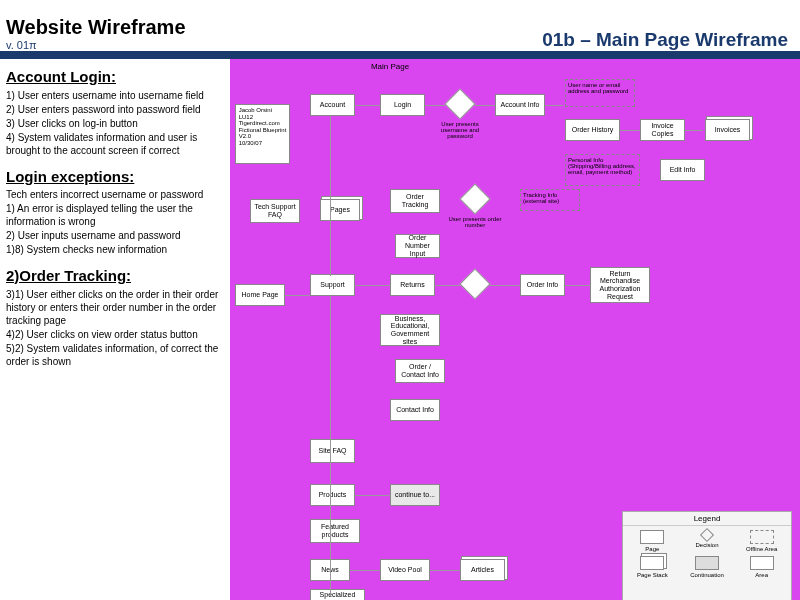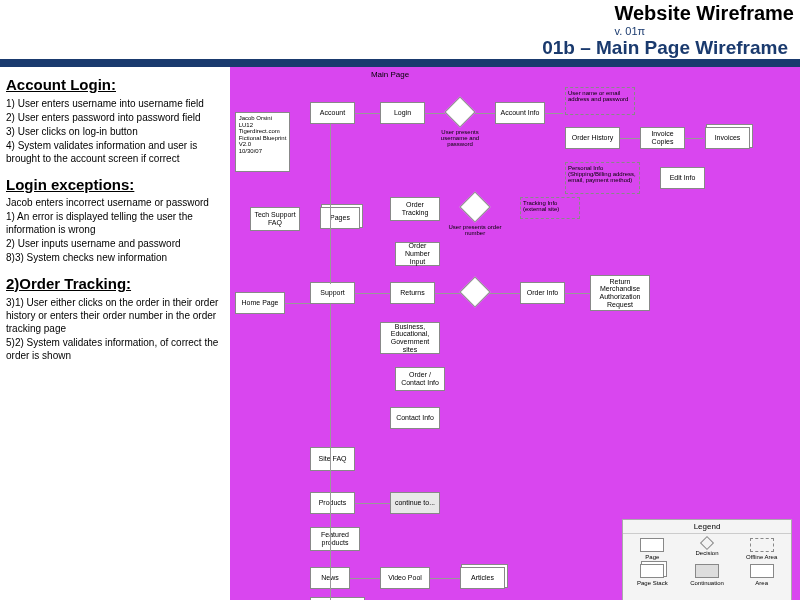--- a/index.html
+++ b/index.html
@@ -1,17 +1,17 @@
 <!DOCTYPE html>
 <html><head>
 <meta charset="utf-8">
 <style>
   * { box-sizing: border-box; margin: 0; padding: 0; }
   body { font-family: Arial, sans-serif; width: 800px; height: 600px; background: #fff; }
-  .header { background: #fff; border-bottom: 6px solid #1a3a6e; display: flex; justify-content: space-between; align-items: flex-end; padding: 2px 6px 0 6px; flex-direction: column; }
+  .header { background: #fff; border-bottom: 6px solid #1a3a6e; display: flex; justify-content: space-between; align-items: flex-end; padding: 16px 6px 0 6px; }
   .header-left { display: flex; flex-direction: column; }
   .title { font-size: 20px; font-weight: bold; color: #000; }
   .version { font-size: 11px; color: #1a3a6e; }
   .page-title { font-size: 19px; font-weight: bold; color: #1a3a6e; padding-right: 6px; }
   .accent-line { height: 2px; background: #1a3a6e; }
   .content { display: flex; height: 550px; }
   .sidebar { width: 230px; padding: 8px 6px; font-size: 10px; line-height: 1.3; }
   .section { margin-bottom: 10px; }
   .section-title { font-weight: bold; font-size: 15px; text-decoration: underline; margin-bottom: 2px; }
   .item { margin-bottom: 1px; }
@@ -50,28 +50,29 @@
   <div class="sidebar">
     <div class="section">
       <div class="section-title">Account Login:</div>
       <div class="item">1)   User enters username into username field</div>
       <div class="item">2) User enters password into password field</div>
       <div class="item">3) User clicks on log-in button</div>
       <div class="item">4) System validates information and user is brought to the account screen if correct</div>
     </div>
     <div class="section">
       <div class="section-title">Login exceptions:</div>
-      <div class="item"> Jacob enters incorrect username or password</div>
+      <div class="item"> Tech enters incorrect username or password</div>
       <div class="item">1) An error is displayed telling the user the information is wrong</div>
       <div class="item">2) User inputs username and password</div>
-      <div class="item">8)3) System checks new information</div>
+      <div class="item">1)8) System checks new information</div>
     </div>
     <div class="section">
       <div class="section-title">2)Order Tracking:</div>
       <div class="item">3)1) User either clicks on the order in their order history or enters their order number in the order tracking page</div>
+      <div class="item">4)2) User clicks on view order status button</div>
       <div class="item">5)2) System validates information, of correct the order is shown</div>
     </div>
   </div>
 
   <div class="diagram-area">
 
     <div class="node" style="left:130px;top:2px;width:60px;font-size:8px;">Main Page</div>
 
     <div class="node page-box" style="left:5px;top:45px;width:55px;height:60px;text-align:left;align-items:flex-start;font-size:6px;white-space:pre-line;">Jacob Orsini
 LU12

